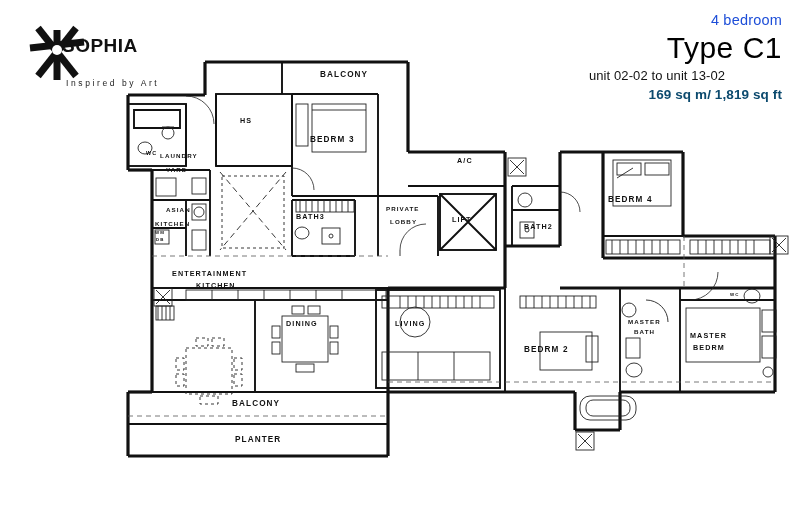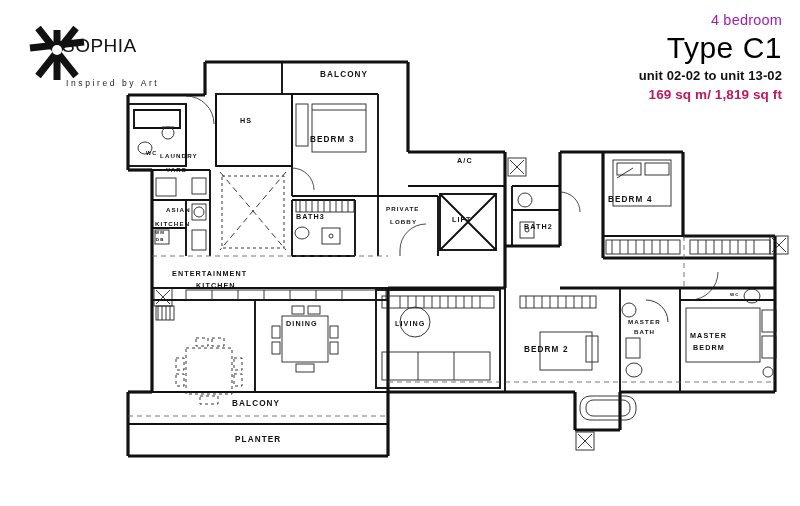--- a/index.html
+++ b/index.html
@@ -3,30 +3,30 @@
 <meta charset="utf-8">
 <style>
   html,body{margin:0;padding:0;background:#ffffff;}
   body{width:800px;height:506px;position:relative;overflow:hidden;
        font-family:"Liberation Sans",sans-serif;color:#1a1a1a;}
 
   
   #brand{position:absolute;left:20px;top:14px;width:300px;height:72px;}
   #brand svg{position:absolute;left:0;top:0;}
   .brand-name{position:absolute;left:42px;top:22px;font-size:19px;letter-spacing:.5px;
-     line-height:20px;font-weight:400;color:#111;}
+     line-height:20px;font-weight:700;color:#111;}
   .brand-name .l2{display:block;}
   .brand-tag{position:absolute;left:46px;top:64px;font-size:8.5px;letter-spacing:2.6px;
      color:#222;}
 
   #spec{position:absolute;right:18px;top:10px;text-align:right;width:250px;}
-  #spec .sp-sub{font-size:14.5px;line-height:20px;color:#a21caf;letter-spacing:.2px;}
+  #spec .sp-sub{font-size:14.5px;line-height:20px;color:#1d4ed8;letter-spacing:.2px;}
   #spec .sp-type{font-size:30px;line-height:36px;font-weight:400;color:#000;letter-spacing:.5px;text-align:right;}
-  #spec .sp-unit{font-size:13px;line-height:19px;font-weight:bold;color:#111;letter-spacing:.1px;}
-  #spec .sp-area{font-size:13.5px;line-height:19px;font-weight:bold;color:#be185d;letter-spacing:.1px;}
+  #spec .sp-unit{font-size:13px;line-height:19px;font-weight:normal;color:#111;letter-spacing:.1px;text-align:center;}
+  #spec .sp-area{font-size:13.5px;line-height:19px;font-weight:bold;color:#0c4a6e;letter-spacing:.1px;}
 
   
   #plan{position:absolute;left:0;top:0;width:800px;height:506px;}
   #plan svg{display:block;}
 
   .rlabel{font-family:"Liberation Sans",sans-serif;fill:#111;font-weight:bold;
      letter-spacing:1.1px;}
   .t10{font-size:8.2px;}
   .t9{font-size:7.2px;}
   .t8{font-size:6.2px;}

